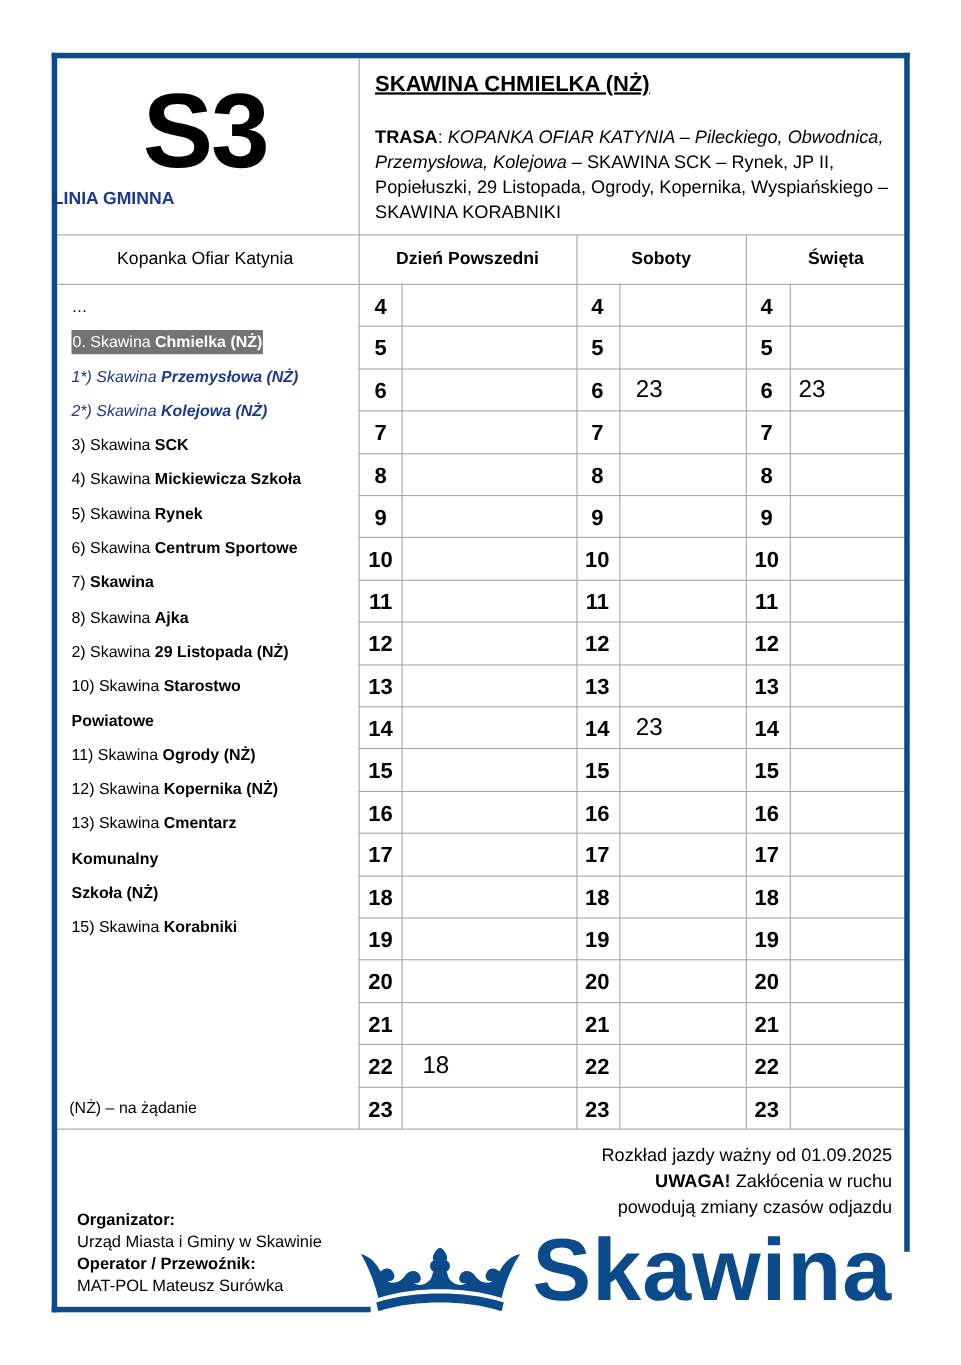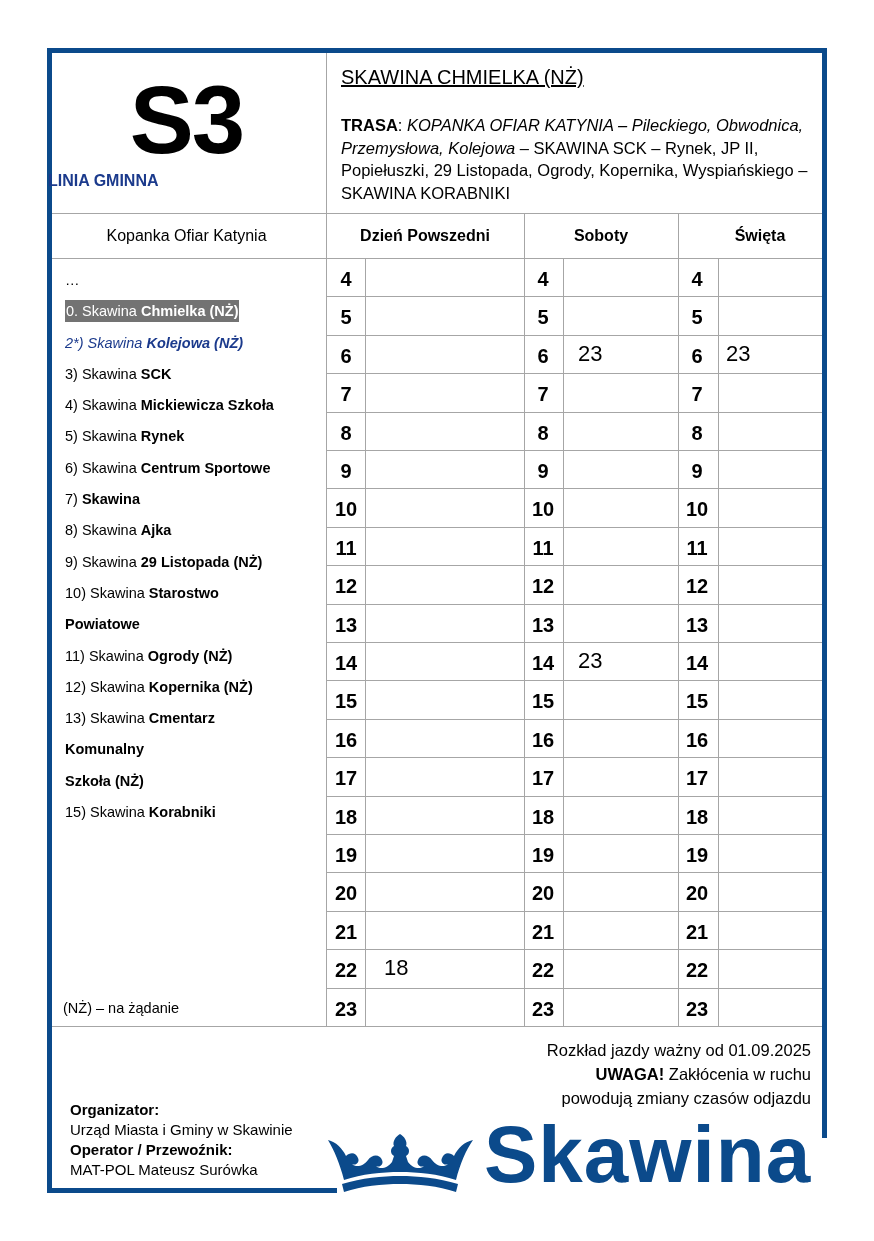--- a/index.html
+++ b/index.html
@@ -3,21 +3,21 @@
 <meta charset="utf-8">
 <style>
   html, body { margin:0; padding:0; background:#ffffff; }
   body { width:874px; height:1241px; position:relative; font-family:"Liberation Sans", sans-serif; color:#000; overflow:hidden; }
   .bline { position:absolute; background:#0b4a8b; }
   .gl { position:absolute; background:#a6a6a6; }
 
   .route-num { position:absolute; left:48px; top:60px; width:277px; text-align:center; font-size:96px; font-weight:bold; letter-spacing:-2px; line-height:120px; }
   .line-type { position:absolute; left:48px; top:172px; width:277px; text-align:left; font-size:16px; font-weight:bold; color:#1b3a8c; }
 
-  .stop-title { position:absolute; left:341px; top:66px; font-size:20px; font-weight:normal; text-decoration:underline; }
+  .stop-title { position:absolute; left:341px; top:66px; font-size:20px; font-weight:bold; text-decoration:underline; }
   .route-desc { position:absolute; left:341px; top:114px; width:478px; font-size:16.5px; line-height:22.5px; }
   .route-desc b { font-weight:bold; }
   .route-desc i { font-style:italic; }
 
   .from-stop { position:absolute; left:48px; top:214px; width:277px; height:44px; line-height:44px; text-align:center; font-size:16px; }
   .col-head { position:absolute; top:214px; height:44px; line-height:44px; text-align:center; font-size:16px; font-weight:bold; }
 
   .stops { position:absolute; left:65px; top:265px; width:260px; }
   .stop { font-size:14.5px; height:31.3px; line-height:31.3px; white-space:nowrap; }
   .stop.current span.hl { background:#737373; color:#fff; padding:3px 1px 3px 1px; }
@@ -84,28 +84,29 @@
 </div>
 
 <div class="from-stop">Kopanka Ofiar Katynia</div>
 <div class="col-head" style="left:326px;width:198px;">Dzień Powszedni</div>
 <div class="col-head" style="left:524px;width:154px;">Soboty</div>
 <div class="col-head" style="left:700px;width:120px;">Święta</div>
 
 <div class="stops" id="stops">
     <div class="stop plain"><span><span>…</span><b></b></span></div>
     <div class="stop current"><span class="hl"><span>0. Skawina </span><b>Chmielka (NŻ)</b></span></div>
+    <div class="stop italic"><span><span>1*) Skawina </span><b>Przemysłowa (NŻ)</b></span></div>
     <div class="stop italic"><span><span>2*) Skawina </span><b>Kolejowa (NŻ)</b></span></div>
     <div class="stop plain"><span><span>3) Skawina </span><b>SCK</b></span></div>
     <div class="stop plain"><span><span>4) Skawina </span><b>Mickiewicza Szkoła</b></span></div>
     <div class="stop plain"><span><span>5) Skawina </span><b>Rynek</b></span></div>
     <div class="stop plain"><span><span>6) Skawina </span><b>Centrum Sportowe</b></span></div>
     <div class="stop plain"><span><span>7) </span><b>Skawina</b></span></div>
     <div class="stop plain"><span><span>8) Skawina </span><b>Ajka</b></span></div>
-    <div class="stop plain"><span><span>9) Skawina </span><b>29 Listopada (NŻ)</b></span></div>
+    <div class="stop plain"><span><span>2) Skawina </span><b>29 Listopada (NŻ)</b></span></div>
     <div class="stop plain"><span><span>10) Skawina </span><b>Starostwo</b></span></div>
     <div class="stop plain"><span><span></span><b>Powiatowe</b></span></div>
     <div class="stop plain"><span><span>11) Skawina </span><b>Ogrody (NŻ)</b></span></div>
     <div class="stop plain"><span><span>12) Skawina </span><b>Kopernika (NŻ)</b></span></div>
     <div class="stop plain"><span><span>13) Skawina </span><b>Cmentarz</b></span></div>
     <div class="stop plain"><span><span></span><b>Komunalny</b></span></div>
     <div class="stop plain"><span><span></span><b>Szkoła (NŻ)</b></span></div>
     <div class="stop plain"><span><span>15) Skawina </span><b>Korabniki</b></span></div>
   </div>
 

